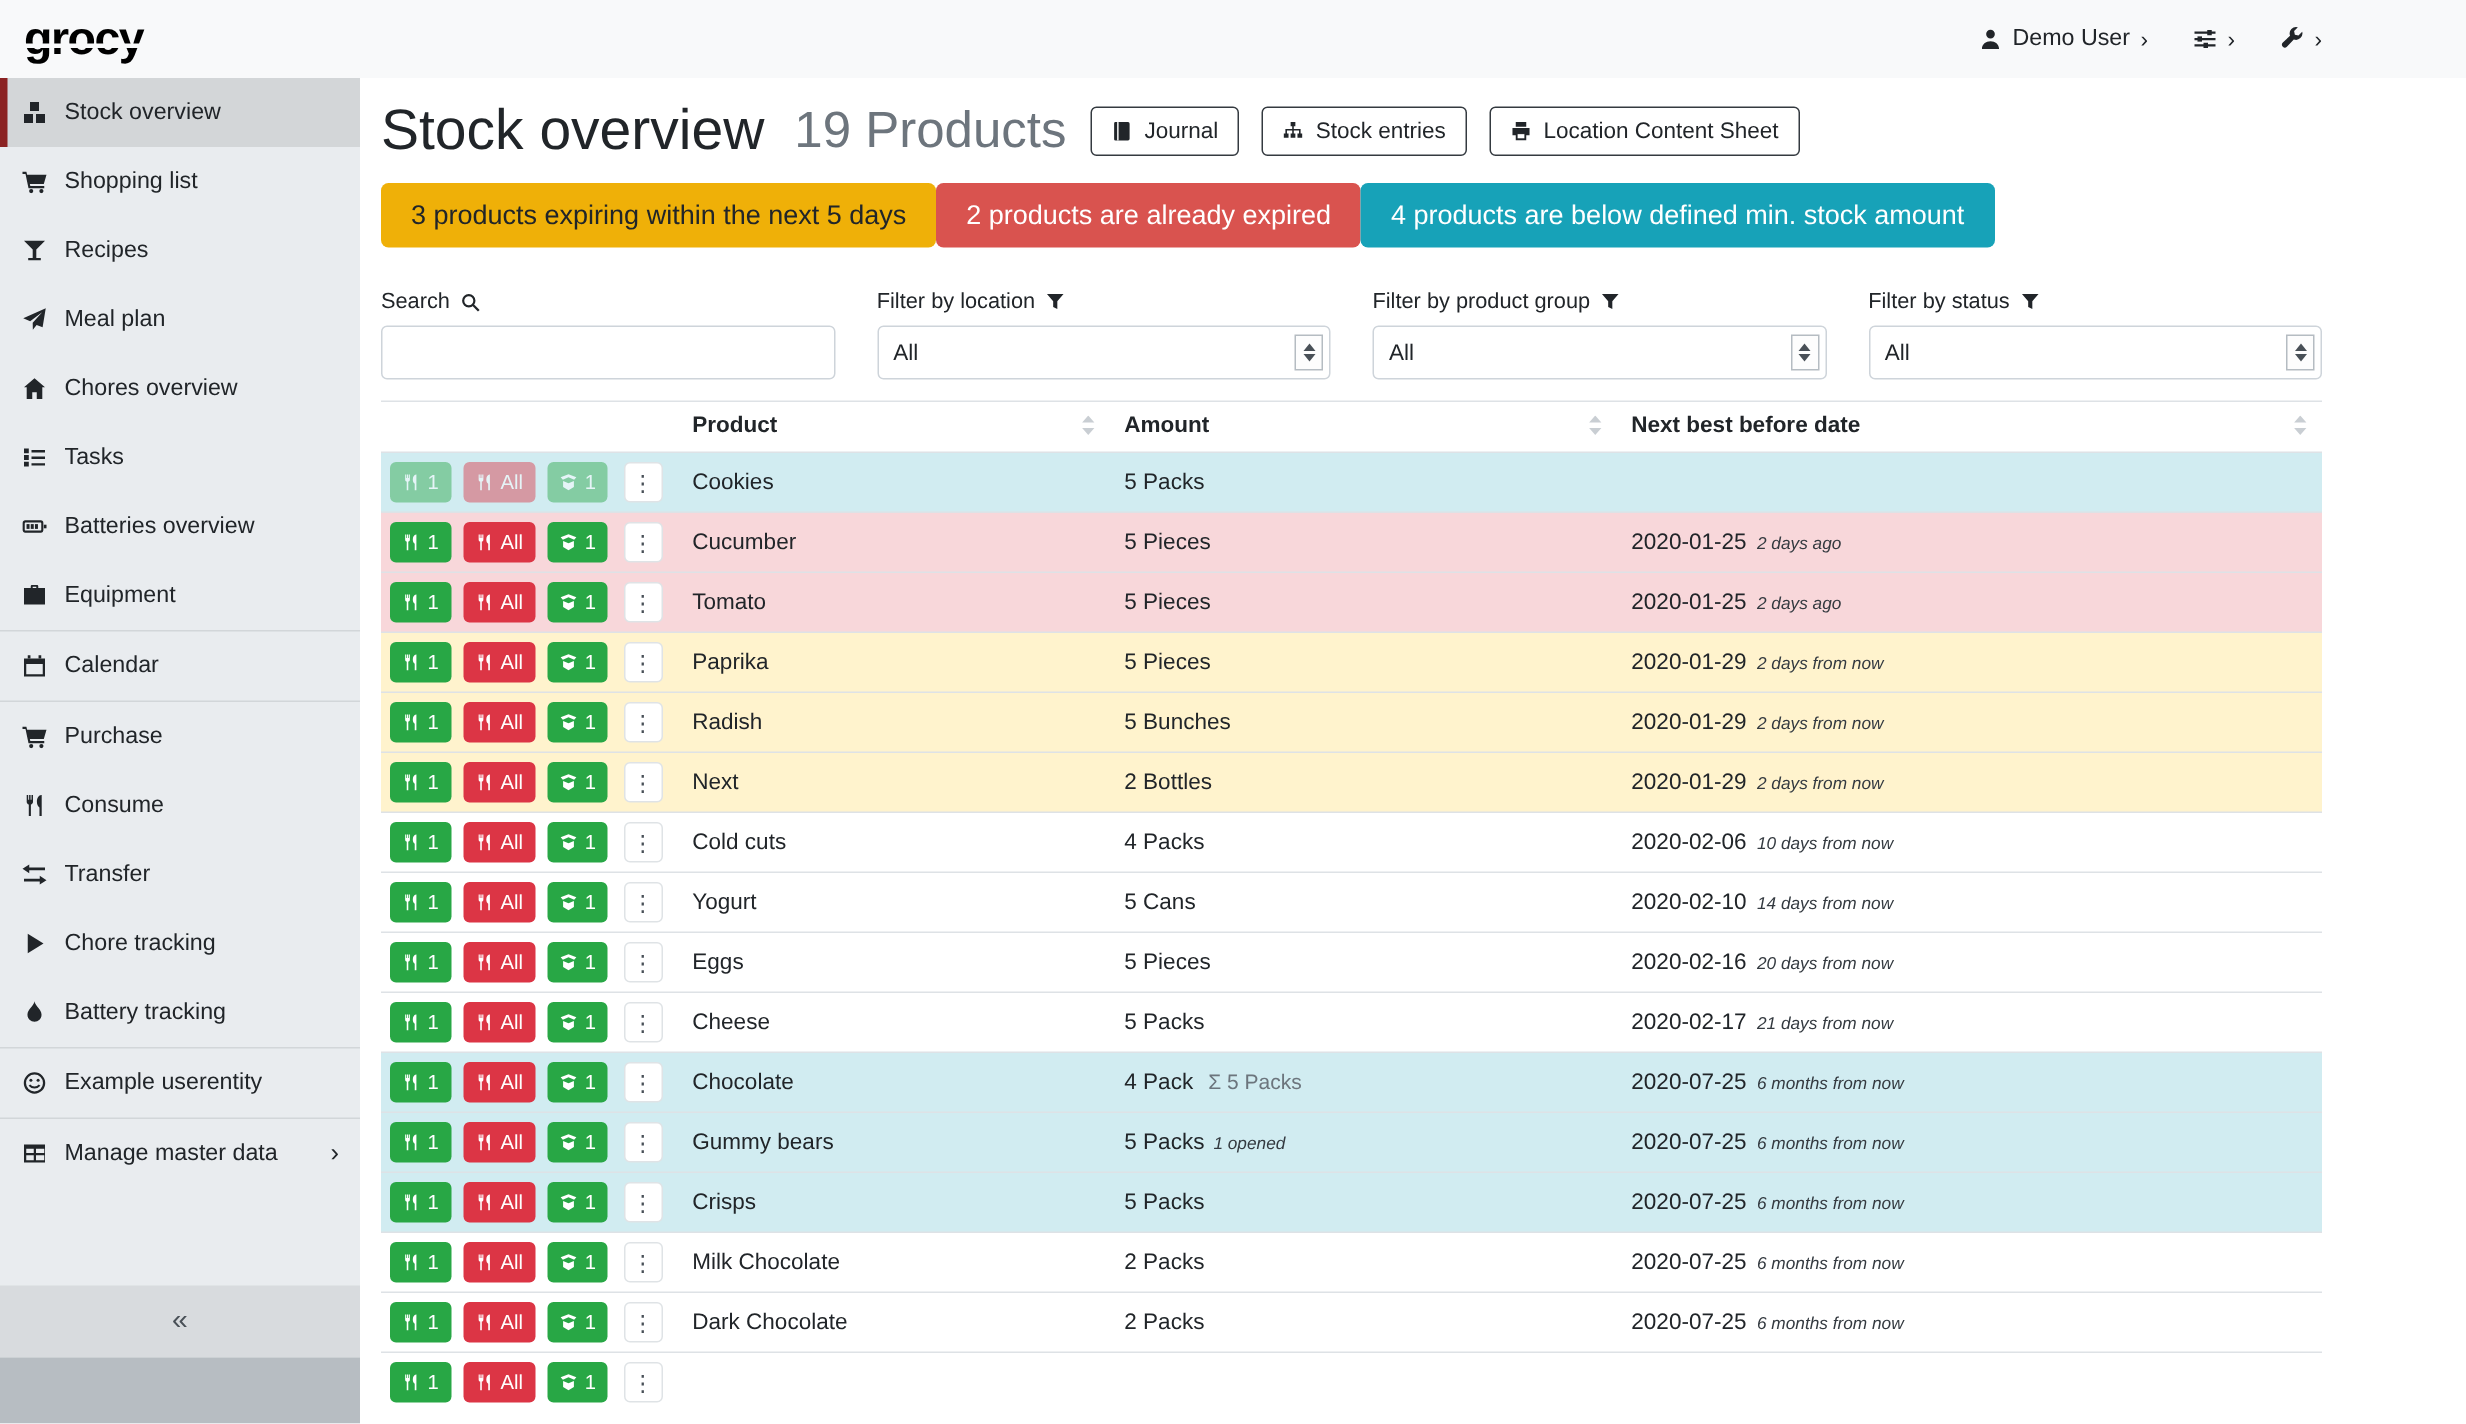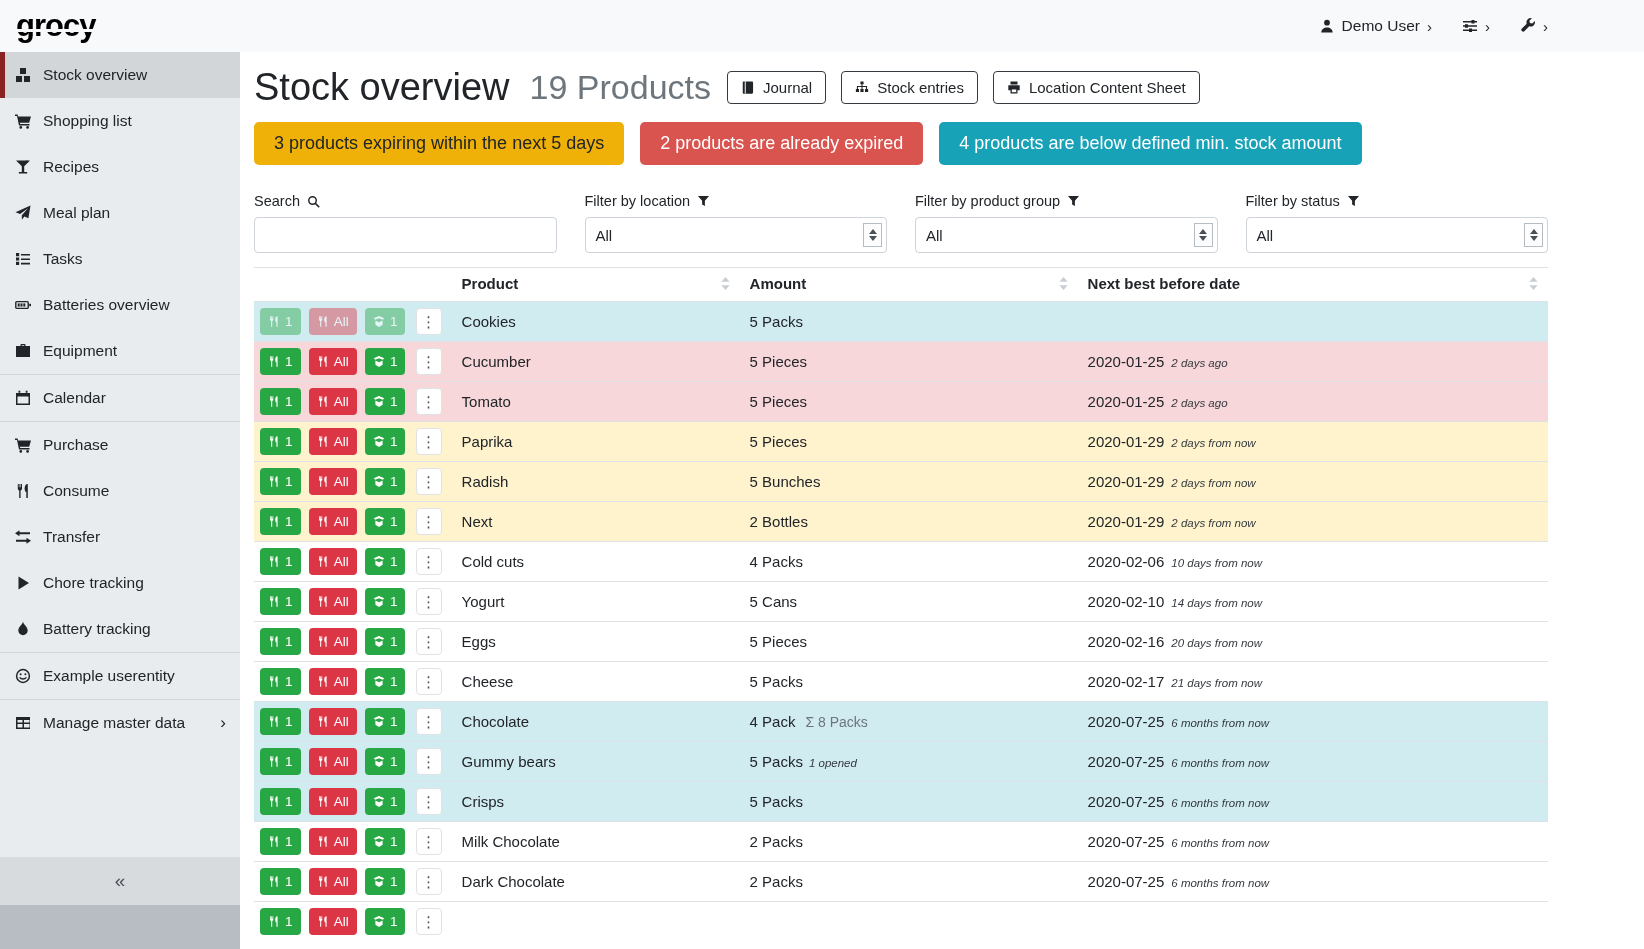--- a/index.html
+++ b/index.html
@@ -51,21 +51,21 @@
   .page-title { font-size:38px; font-weight:400; color:#212529; white-space:nowrap; }
   .page-subtitle { font-size:34px; font-weight:300; color:#6d757d; margin-left:4px; }
   .toolbar { display:flex; gap:15px; margin-left:0; }
   .tool-btn {
     display:flex; align-items:center; gap:8px; background:#fff; color:#212529;
     border:1px solid #343a40; border-radius:4px; font-size:15px; padding:7px 13px;
     font-family:inherit; cursor:pointer; white-space:nowrap;
   }
   .tool-btn svg { width:14px; height:15px; fill:#212529; }
 
-  .banners { display:flex; gap:16px; margin-top:13px; }
+  .banners { display:flex; margin-top:13px; }
   .banner {
     border-radius:5px; padding:11px 20px; font-size:18px; font-weight:400;
     cursor:pointer; white-space:nowrap;
   }
   .banner-warning { background:#efb008; color:#212529; }
   .banner-danger  { background:#d9534f; color:#fff; }
   .banner-info    { background:#17a2b8; color:#fff; }
 
   .filters { display:flex; gap:28px; margin-top:28px; }
   .filter-group { flex:1; min-width:0; }
@@ -178,20 +178,26 @@
     <span>Recipes</span>
   </div>
   <div class="nav-item">
     <svg class="nicon" viewBox="0 0 16 16">
         <path d="M15.5.5L.5 7.2l4.6 1.9 8-5.9-6.3 7 .1 4.6 2.5-3.2 4 1.6z"></path>
       </svg>
     <span>Meal plan</span>
   </div>
   <div class="nav-item">
     <svg class="nicon" viewBox="0 0 16 16">
+        <path d="M8 1.2l7 6h-1.8V15H9.5v-4.5h-3V15H2.8V7.2H1z"></path>
+      </svg>
+    <span>Chores overview</span>
+  </div>
+  <div class="nav-item">
+    <svg class="nicon" viewBox="0 0 16 16">
         <path d="M1 2h3.2v3.2H1zM6 3h9v1.6H6zM1 6.4h3.2v3.2H1zM6 7.4h9V9H6zM1 10.8h3.2V14H1zM6 11.8h9v1.6H6z"></path>
       </svg>
     <span>Tasks</span>
   </div>
   <div class="nav-item">
     <svg class="nicon" viewBox="0 0 16 16">
         <rect x="0.8" y="4.6" width="12.4" height="6.8" rx="1" fill="none" stroke="currentColor" stroke-width="1.4"></rect>
         <rect x="14.2" y="6.8" width="1.8" height="2.4"></rect>
         <rect x="2.7" y="6.4" width="2" height="3.2"></rect>
         <rect x="5.5" y="6.4" width="2" height="3.2"></rect>
@@ -693,21 +699,21 @@
         <svg viewBox="0 0 16 16">
                 <path d="M8 .8L1 3.6l2 2.1 5-2.2 5 2.2 2-2.1zM3.2 6.8v5.4L8 15.2l4.8-3V6.8L8 8.9z"></path>
               </svg>
         <span class="lbl">1</span>
       </button>
       <button class="dots">
               <span class="dots-glyph">⋮</span>
             </button>
     </td>
     <td class="td-product"><span class="pname">Chocolate</span></td>
-    <td class="td-amount"><span class="amt">4 Pack</span><span class="sum">Σ 8 Packs</span></td>
+    <td class="td-amount"><span class="amt">4 Pack</span><span class="sum">Σ 5 Packs</span></td>
     <td class="td-date"><span class="date">2020-07-25</span><span class="rel">6 months from now</span></td>
   </tr>
         <tr class="row-info">
     <td class="td-actions">
       <button class="abtn green btn-consume-one">
         <svg viewBox="0 0 16 16">
                 <path d="M2.8 1h1v4h-1zM4.4 1h1v4h-1zM6 1h1v4H6zM2.8 4.2h4.2v1.5c0 .8-.6 1.5-1.4 1.7V15H4.2V7.4c-.8-.2-1.4-.9-1.4-1.7zM12.8 15h-1.5V9.3c-1-.6-1.7-2-1.7-3.8C9.6 3 10.9 1 12.5 1h.3z"></path>
               </svg>
         <span class="lbl">1</span>
       </button>

